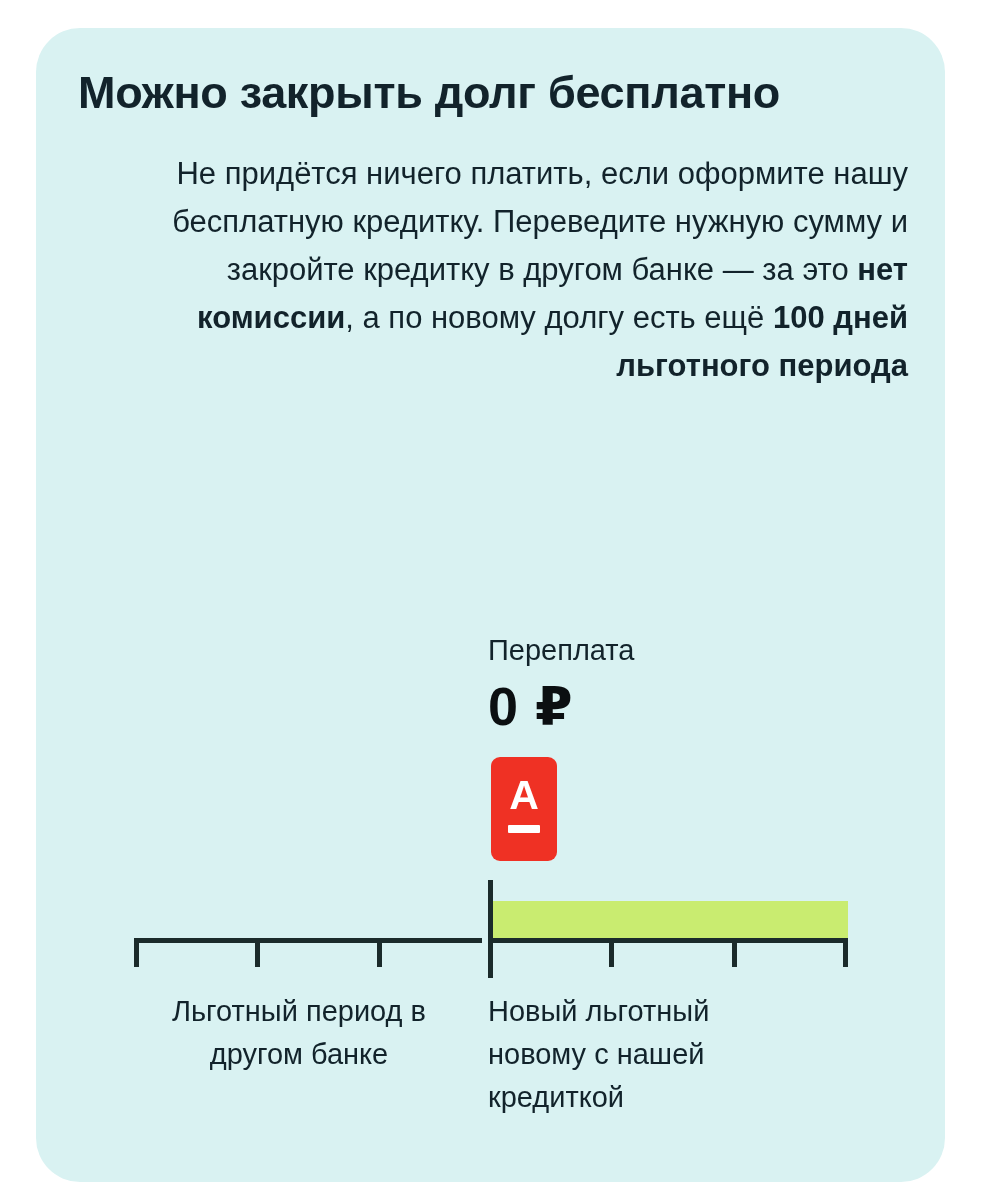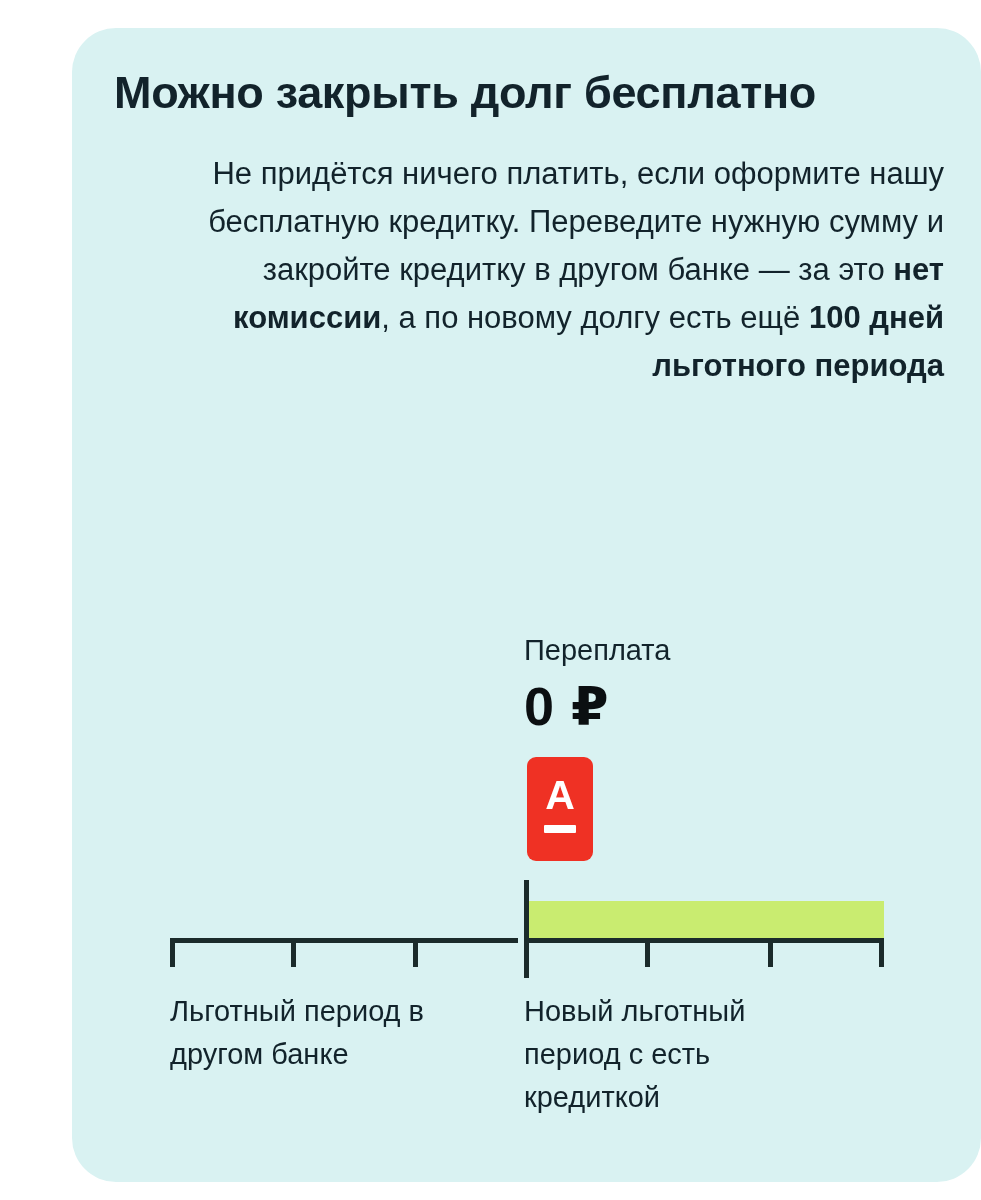--- a/index.html
+++ b/index.html
@@ -21,21 +21,20 @@
   .promo-card {
     position: absolute;
     left: 36px;
     top: 28px;
     width: 909px;
     height: 1154px;
     background: #d9f2f2;
     border-radius: 44px;
     box-sizing: border-box;
     overflow: hidden;
-    margin-left: 36px;
   }
 
   
   .card-title {
     position: absolute;
     left: 42px;
     top: 38px;
     width: 820px;
     margin: 0;
     font-size: 45px;
@@ -172,20 +171,21 @@
     position: absolute;
     font-size: 29px;
     line-height: 43px;
     font-weight: 400;
     color: #12232b;
   }
   .axis-caption.left {
     left: 98px;
     top: 962px;
     width: 330px;
+    text-align: center;
   }
   .axis-caption.right {
     left: 452px;
     top: 962px;
     width: 300px;
   }
 </style>
 </head>
 <body>
 
@@ -214,16 +214,16 @@
     <div class="green-bar"></div>
     <div class="divider"></div>
 
     <div class="axis-right"></div>
     <div class="tick" style="left:573px;"></div>
     <div class="tick" style="left:696px;"></div>
     <div class="tick" style="left:807px;"></div>
 
     <div class="axis-caption left">Льготный период в другом банке</div>
 
-    <div class="axis-caption right">Новый льготный период с есть кредиткой</div>
+    <div class="axis-caption right">Новый льготный новому с нашей кредиткой</div>
 
   </div>
 </div>
 
 </body></html>

